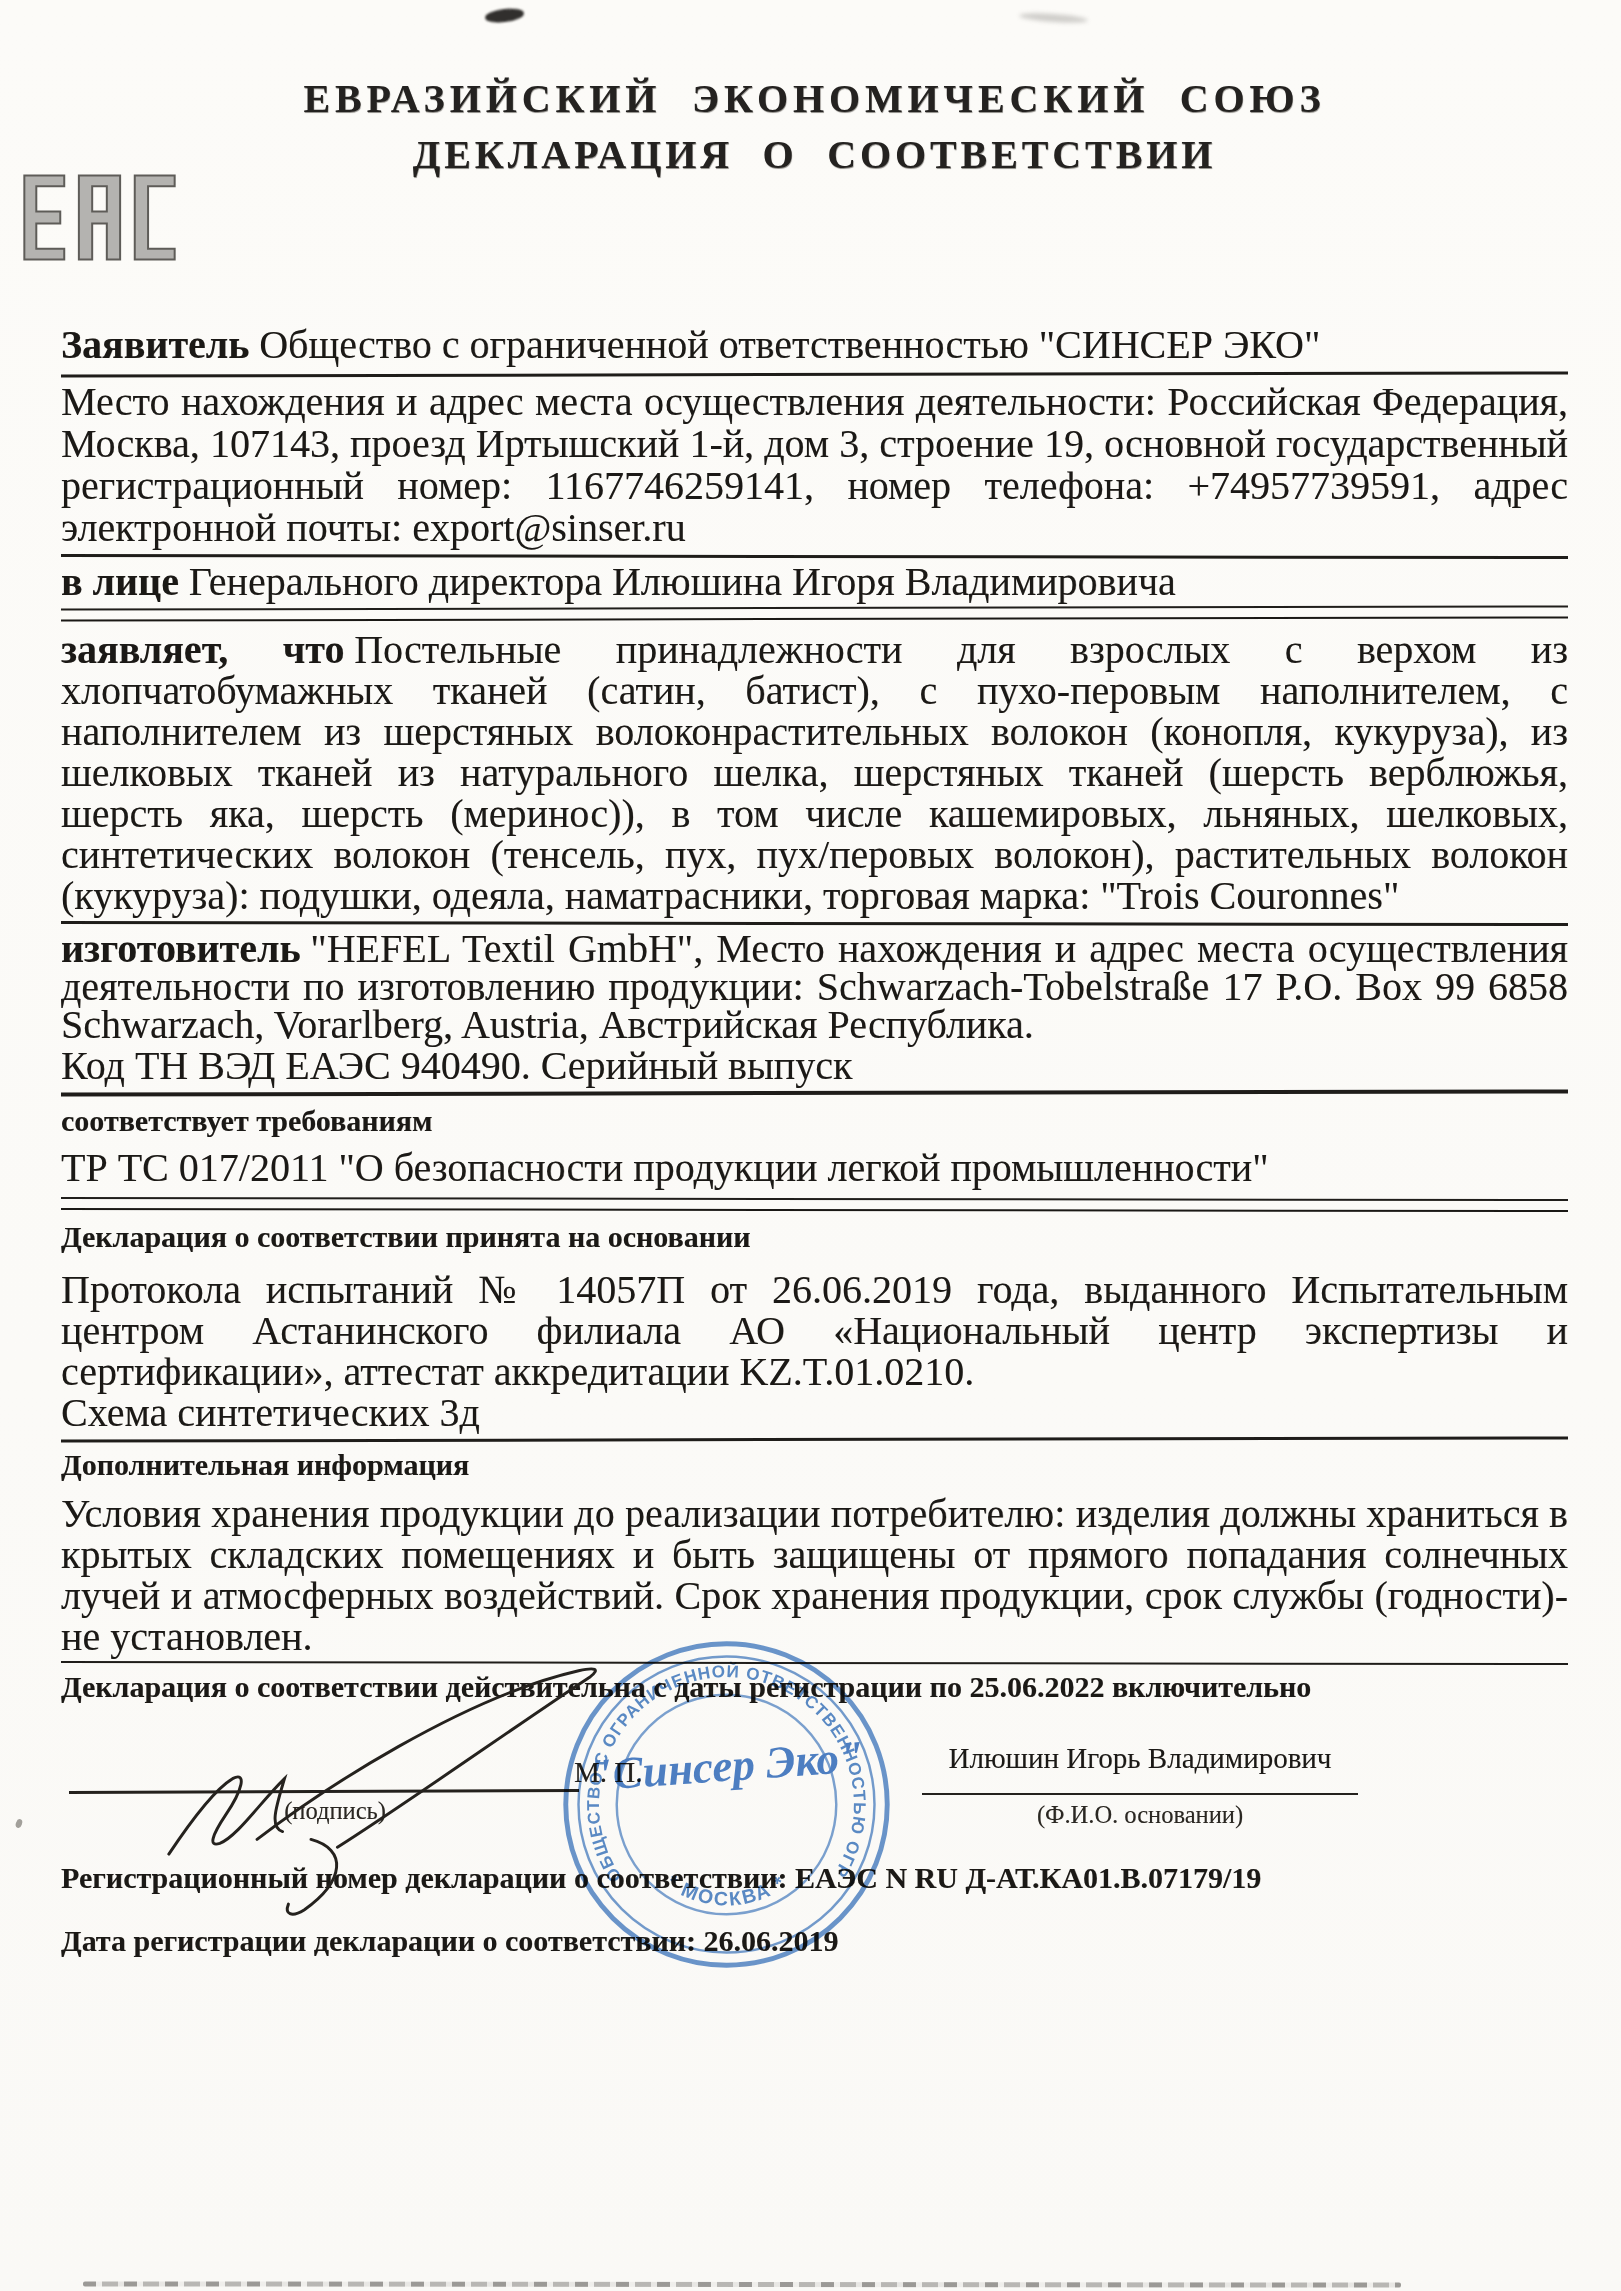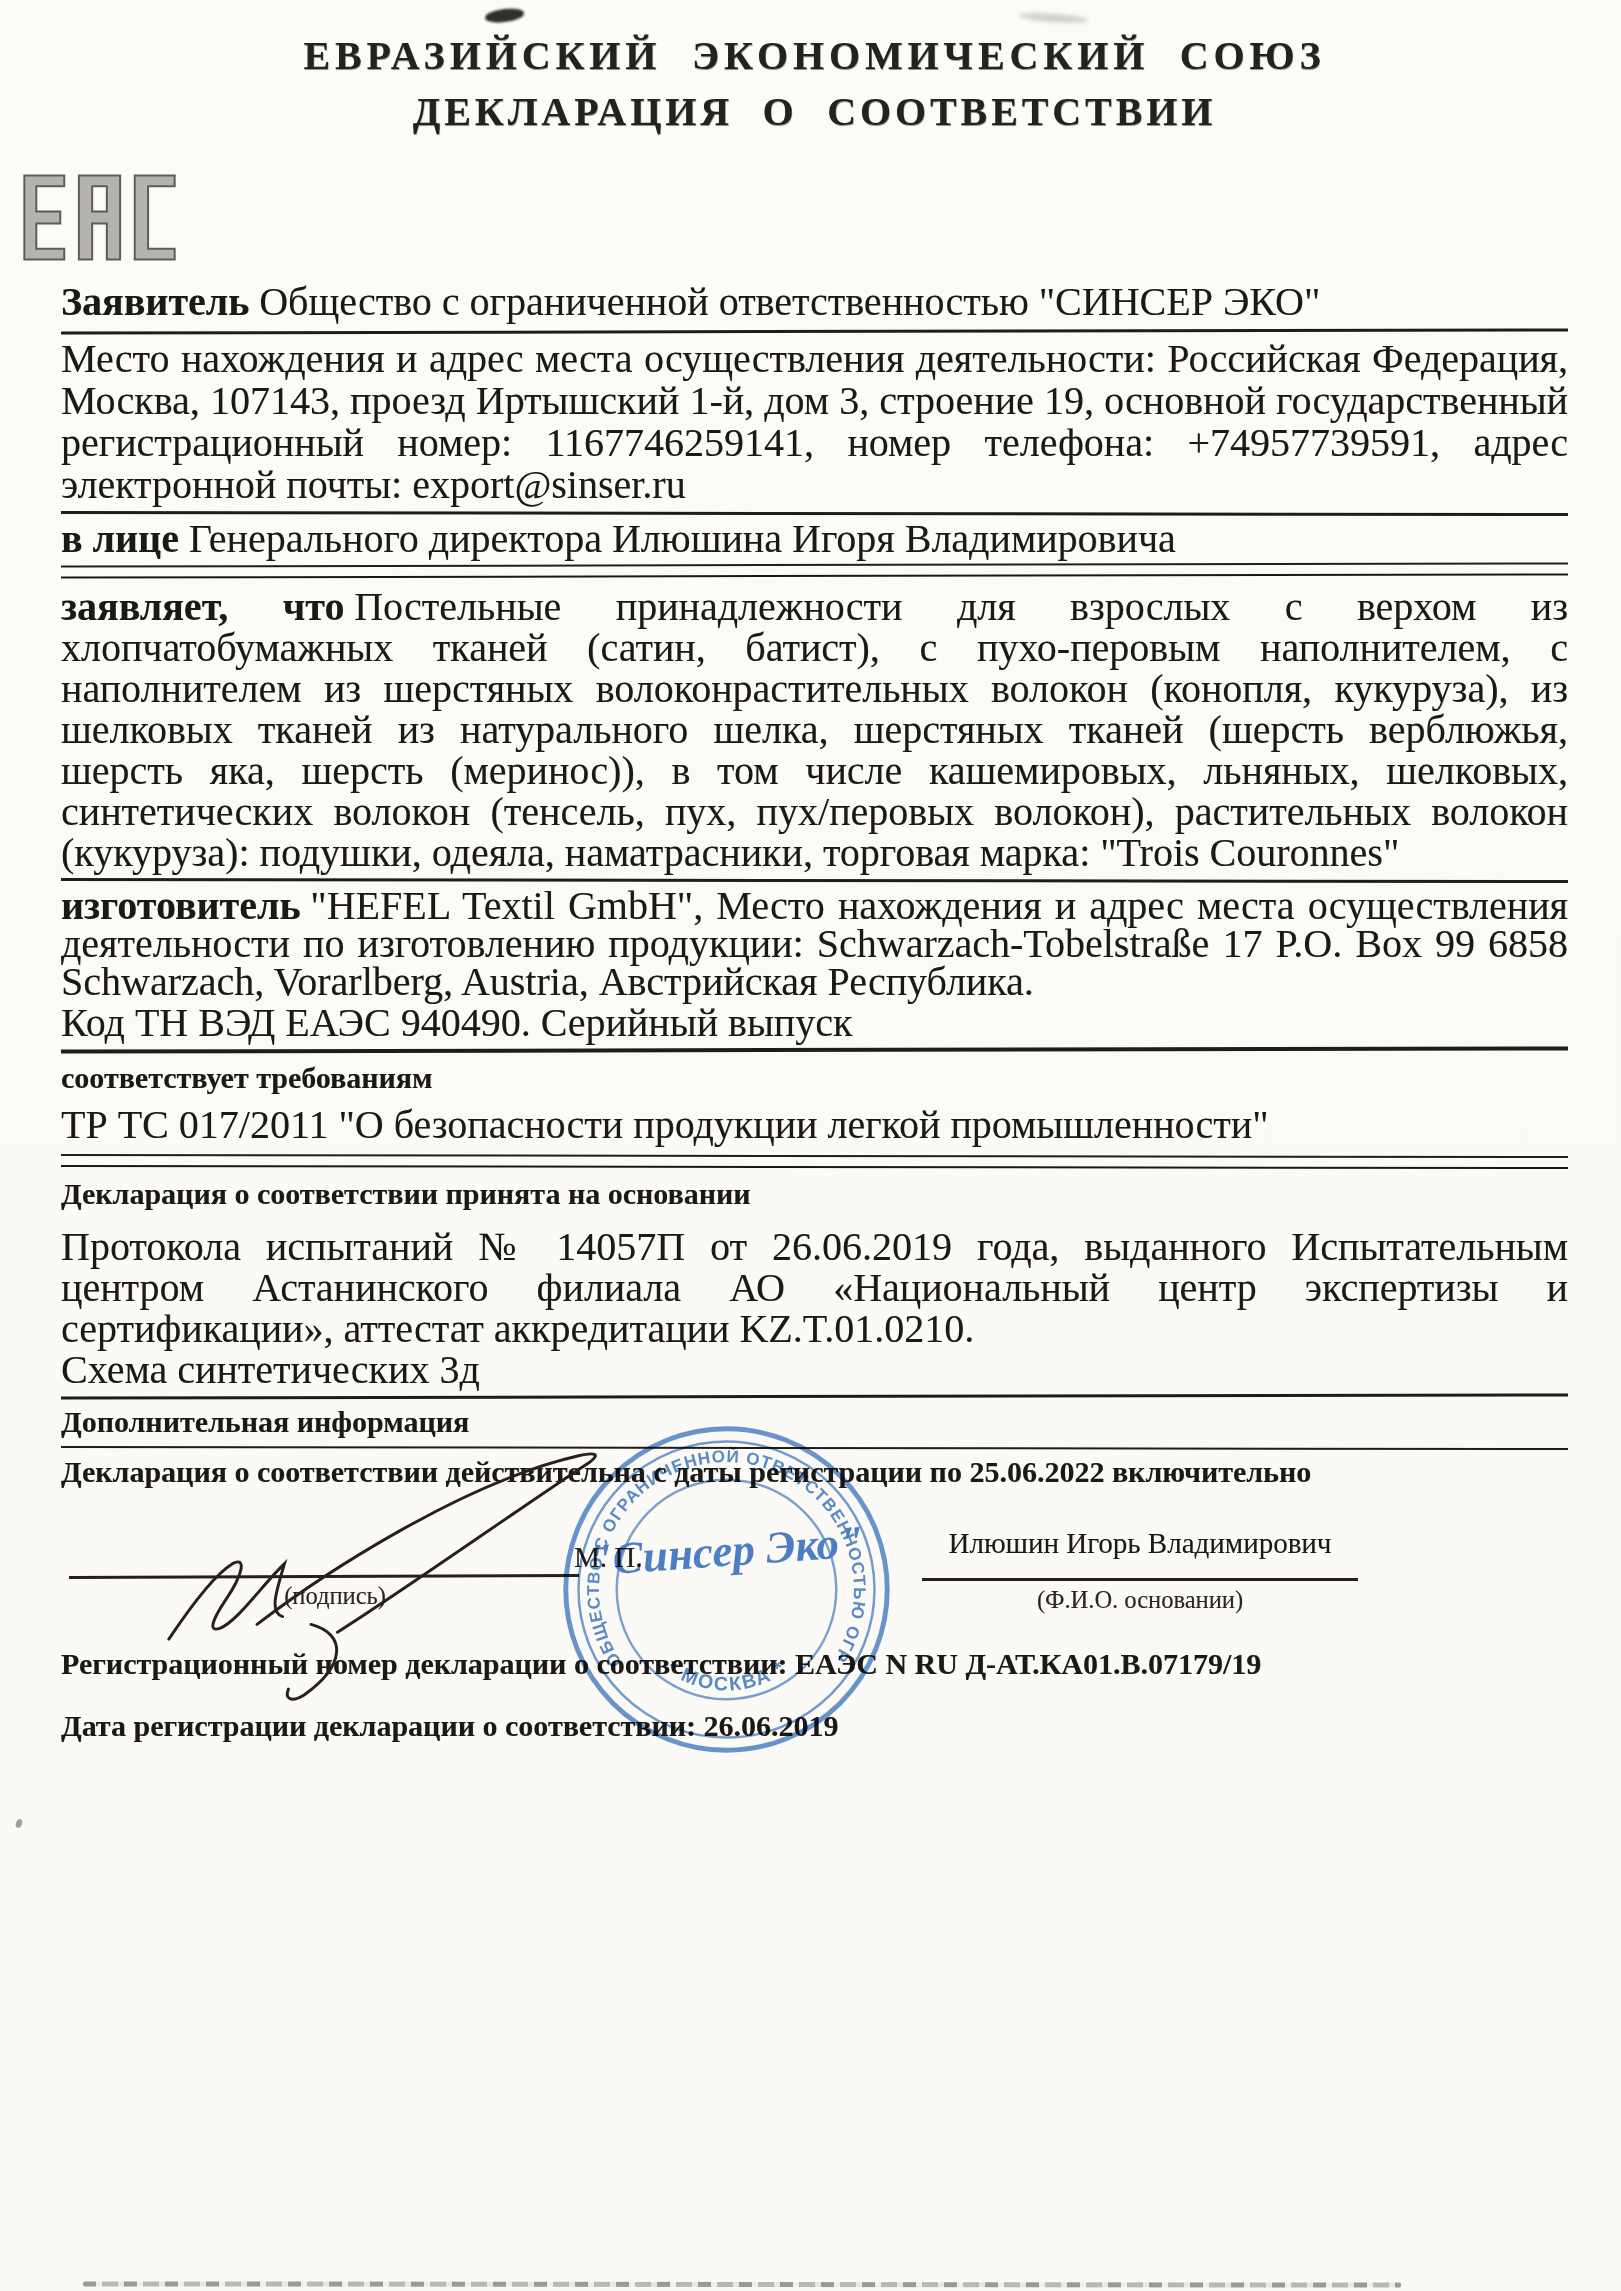--- a/index.html
+++ b/index.html
@@ -12,21 +12,21 @@
     font-family:"Liberation Serif", serif;
     color:#1b1916;
   }
   .content{position:absolute;left:61px;right:53px;top:0;}
   .scan-text{text-shadow:0.3px 0.3px 0.6px rgba(45,38,30,0.35);}
   .title{
     text-align:center;font-weight:bold;color:#242220;
     font-size:40px;line-height:45px;letter-spacing:4.9px;word-spacing:15.7px;
     text-shadow:0.5px 0.5px 0.7px rgba(40,35,30,0.5);
   }
-  .title1{margin-top:33px;}
+  .title1{margin-top:76px;}
   .title2{margin-top:11px;letter-spacing:3.9px;}
   .eac-logo{position:absolute;left:22.5px;top:152px;width:153px;height:131px;}
   p{margin:0;}
   .para{font-size:40px;line-height:42px;text-align:justify;}
   .lh42{line-height:41px;}
   .lh39{line-height:38px;}
   .lbl{font-weight:bold;margin-right:9.8px;}
   .p-applicant{margin-top:147px;}
   .boldline{font-weight:bold;font-size:30px;line-height:41px;}
   .rule{height:2.9px;background:#1f1d1a;}
@@ -144,20 +144,21 @@
 
     <div class="rule-double m-rd2 tilt-b"></div>
 
     <p class="boldline scan-text">Декларация о соответствии принята на основании</p>
     <p class="para lh42 mt12 scan-text">Протокола испытаний № 14057П от 26.06.2019 года, выданного Испытательным центром Астанинского филиала АО «Национальный центр экспертизы и сертификации», аттестат аккредитации KZ.T.01.0210.</p>
     <p class="para lh42 scan-text">Схема синтетических 3д</p>
 
     <div class="rule m-r5 tilt-a"></div>
 
     <p class="boldline scan-text">Дополнительная информация</p>
+    <p class="para lh42 mt8 scan-text">Условия хранения продукции до реализации потребителю: изделия должны храниться в крытых складских помещениях и быть защищены  от прямого попадания солнечных лучей и атмосферных воздействий. Срок хранения продукции, срок службы (годности)- не установлен.</p>
 
     <div class="rule thin m-r6 tilt-b"></div>
 
     <p class="boldline scan-text">Декларация о соответствии действительна с даты регистрации по 25.06.2022 включительно</p>
 
     <div class="sig-area">
 
       <svg class="signature-svg" viewBox="0 0 560 270">
         <path d="M 60 205 C 80 175, 105 140, 125 128 C 140 120, 135 140, 118 165 C 104 186, 100 198, 112 194 C 130 187, 155 150, 178 128 C 170 155, 162 178, 176 182"></path>
         <path d="M 150 190 C 215 140, 360 45, 478 18 C 495 14, 500 16, 490 24 C 420 70, 300 155, 232 198"></path>

